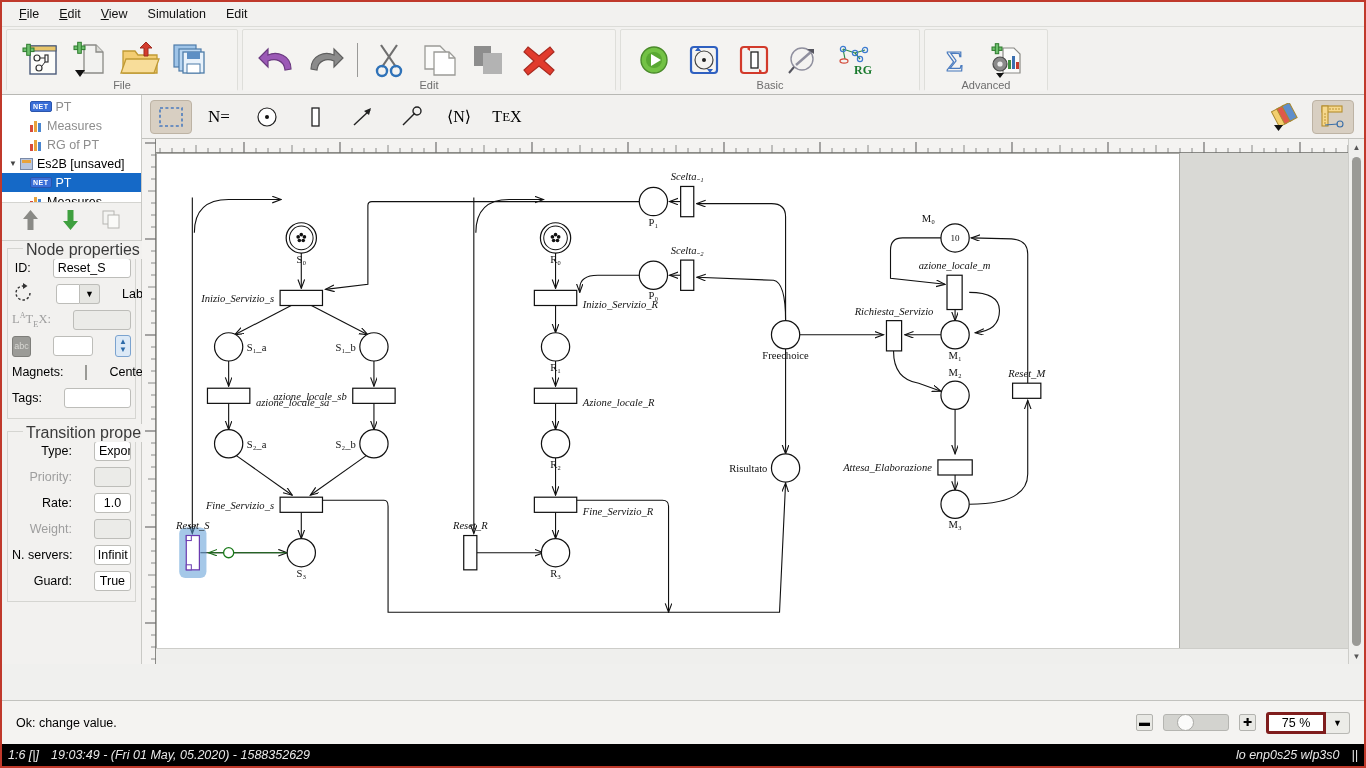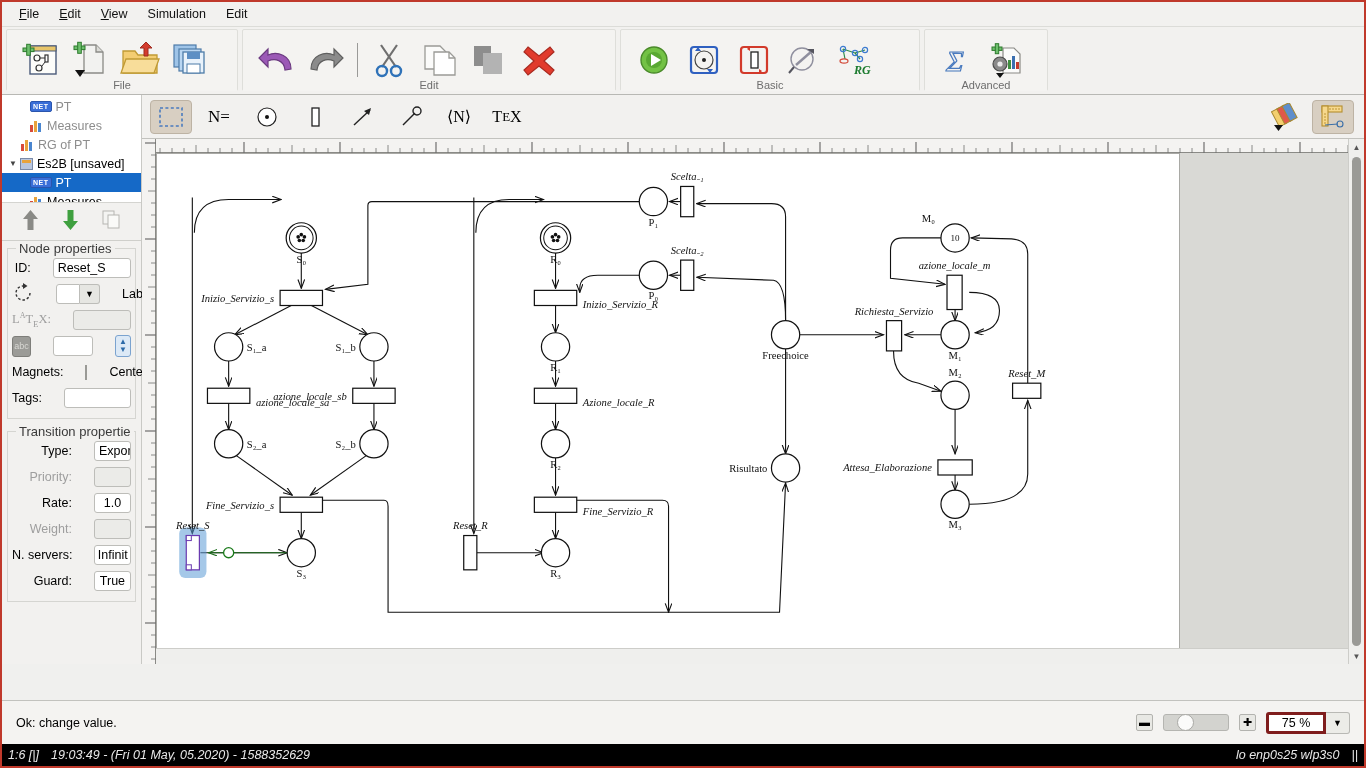--- a/index.html
+++ b/index.html
@@ -18,21 +18,21 @@
   .menubar .mi u { text-decoration:underline; }
 
   
   .ribbon { height:68px; background:#f2f1ef; display:flex; align-items:flex-start; padding:2px 4px 0 4px;
             border-bottom:1px solid #b8b8b4; }
   .rgroup { border:1px solid #dededa; border-radius:2px; margin-right:4px; height:62px; position:relative;
             display:flex; align-items:center; padding:0 8px; background:#f4f3f1; }
   .rgroup .glabel { position:absolute; bottom:-1px; left:0; right:0; text-align:center; font-size:11px;
                     color:#6d6d6d; background:#f4f3f1; line-height:11px; }
   .rbtn { width:50px; height:48px; display:flex; align-items:center; justify-content:center; cursor:default;
-          border:1px solid transparent; border-radius:3px;font-style:italic; }
+          border:1px solid transparent; border-radius:3px; }
   .rsep { width:1px; height:34px; background:#9a9a98; margin:0 6px; }
 
   
   .body { display:flex; height:569px; }
   .leftpanel { width:140px; background:#f2f1ef; border-right:1px solid #c9c9c5; position:relative;
                display:flex; flex-direction:column; }
 
   
   .tree { background:#fff; padding:2px 0 0 0; height:108px; overflow:hidden; position:relative;
           border-bottom:1px solid #d4d4d0;}
@@ -46,21 +46,21 @@
   .grey { color:#8d8d8d; }
   .icon-book { width:13px; height:12px; margin-right:4px; display:inline-block; background:#b9c6de;
                border:1px solid #7a8aa8; position:relative; }
   .icon-book:after{content:"";position:absolute;left:1px;top:1px;right:1px;height:3px;background:#e8a33d;}
 
   .treebtns { height:38px; display:flex; align-items:center; justify-content:space-around; padding:0 8px;
               background:#f2f1ef; border-bottom:1px solid #cfcfcb;}
 
   .propgrp { border:1px solid #d5d5d1; margin:7px 5px 0 5px; padding:6px 4px 7px 4px; position:relative;
              background:#f2f1ef; }
-  .propgrp > .gtitle { position:absolute; top:-8px; left:8px; background:#f2f1ef; padding:0 3px; font-size:13px;
+  .propgrp > .gtitle { position:absolute; top:-8px; left:15px; background:#f2f1ef; padding:0 3px; font-size:16px;
                        color:#3a3a3a; white-space:nowrap;}
   .prow { display:flex; align-items:center; height:26px; gap:22px; }
   .plab { font-size:12.5px; text-align:right; white-space:nowrap; }
   .plab.dim { color:#9e9e9e; }
   .pin { height:20px; border:1px solid #bdbdb9; background:#fff; border-radius:3px; font-size:12.5px;
          padding:1px 4px; display:flex; align-items:center; overflow:hidden; white-space:nowrap; }
   .pin.dis { background:#ebebe8; }
   .combo { display:flex; align-items:stretch; }
   .combo .arrow { width:20px; border:1px solid #bdbdb9; border-left:none; background:#e6e6e2;
                   display:flex; align-items:center; justify-content:center; border-radius:0 3px 3px 0; font-size:9px;}
@@ -293,21 +293,21 @@
           <span class="grey">PT</span>
         </div>
         <div class="trow" style="padding-left:28px">
           <span class="icon-meas">
             <i style="left:0;height:7px;background:#d94b3a"></i>
               <i style="left:4px;height:11px;background:#e8a33d"></i>
               <i style="left:8px;height:9px;background:#4a86d0"></i>
           </span>
           <span class="grey">Measures</span>
         </div>
-        <div class="trow" style="padding-left:19px">
+        <div class="trow" style="padding-left:28px">
           <span class="icon-meas">
             <i style="left:0;height:7px;background:#d94b3a"></i>
               <i style="left:4px;height:11px;background:#e8a33d"></i>
               <i style="left:8px;height:9px;background:#4a86d0"></i>
           </span>
           <span class="grey">RG of PT</span>
         </div>
         <div class="trow" style="padding-left:4px">
           <span class="tw">▼</span>
           <span class="icon-book"></span>

